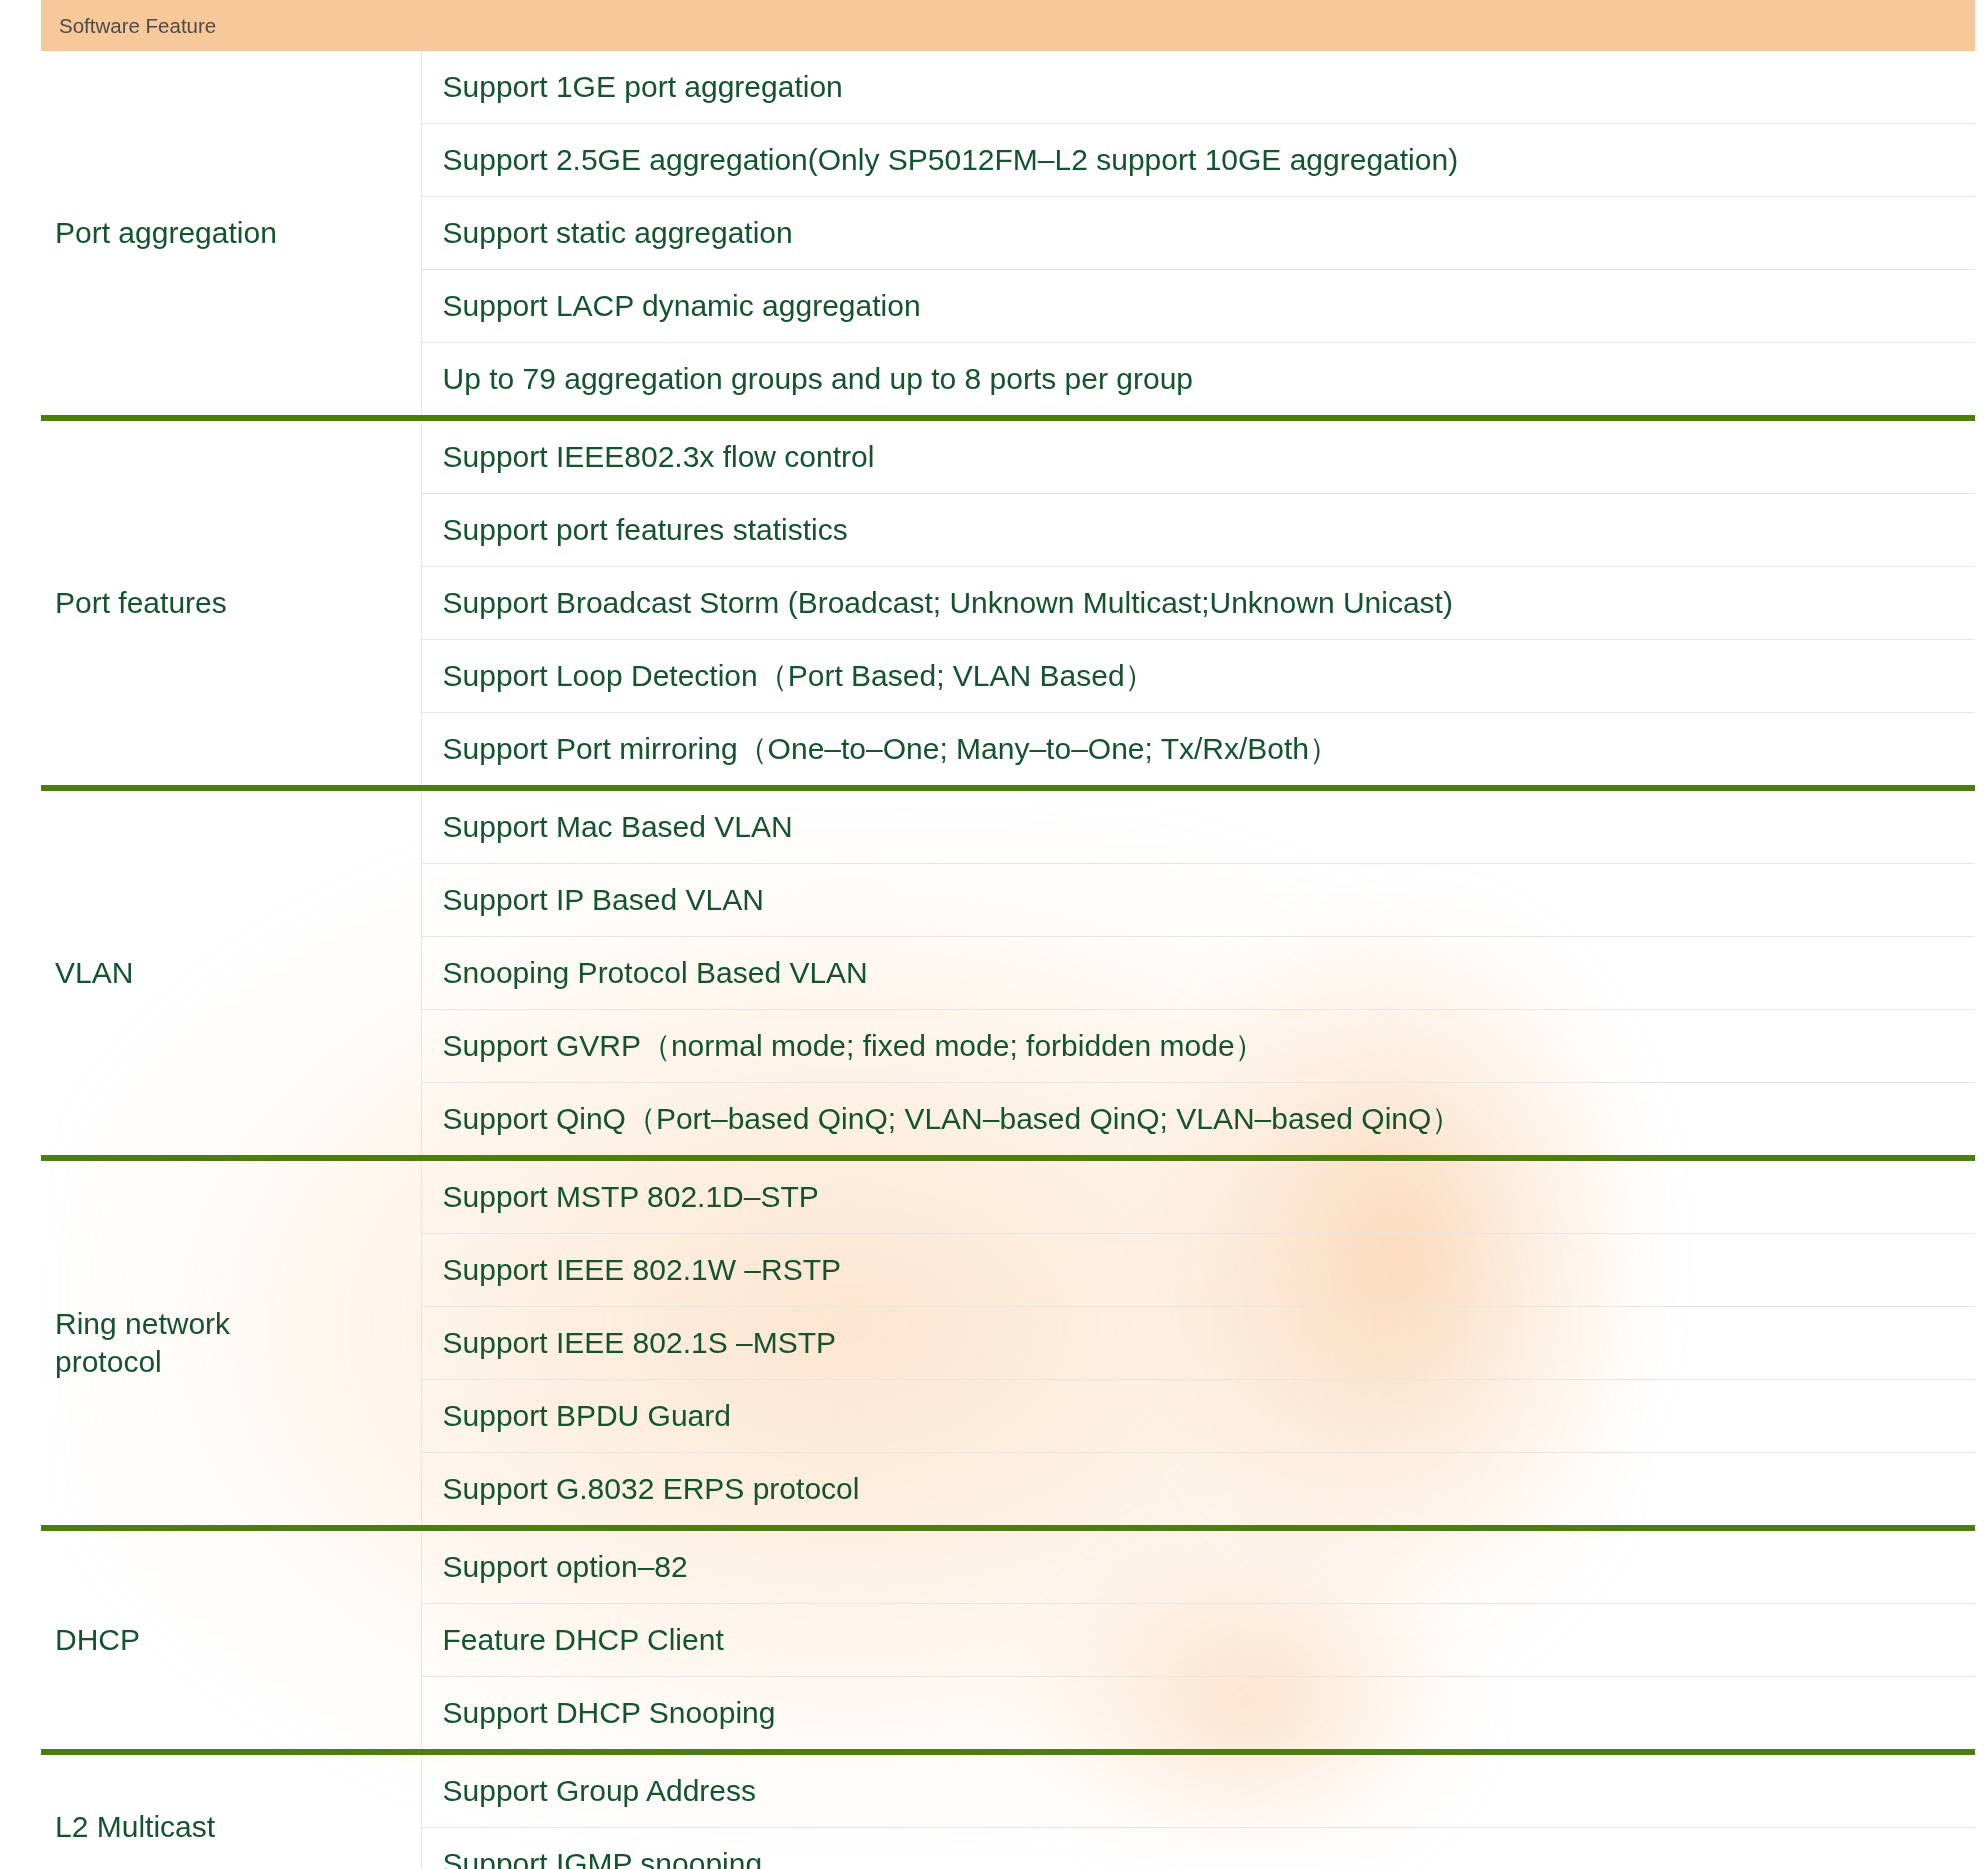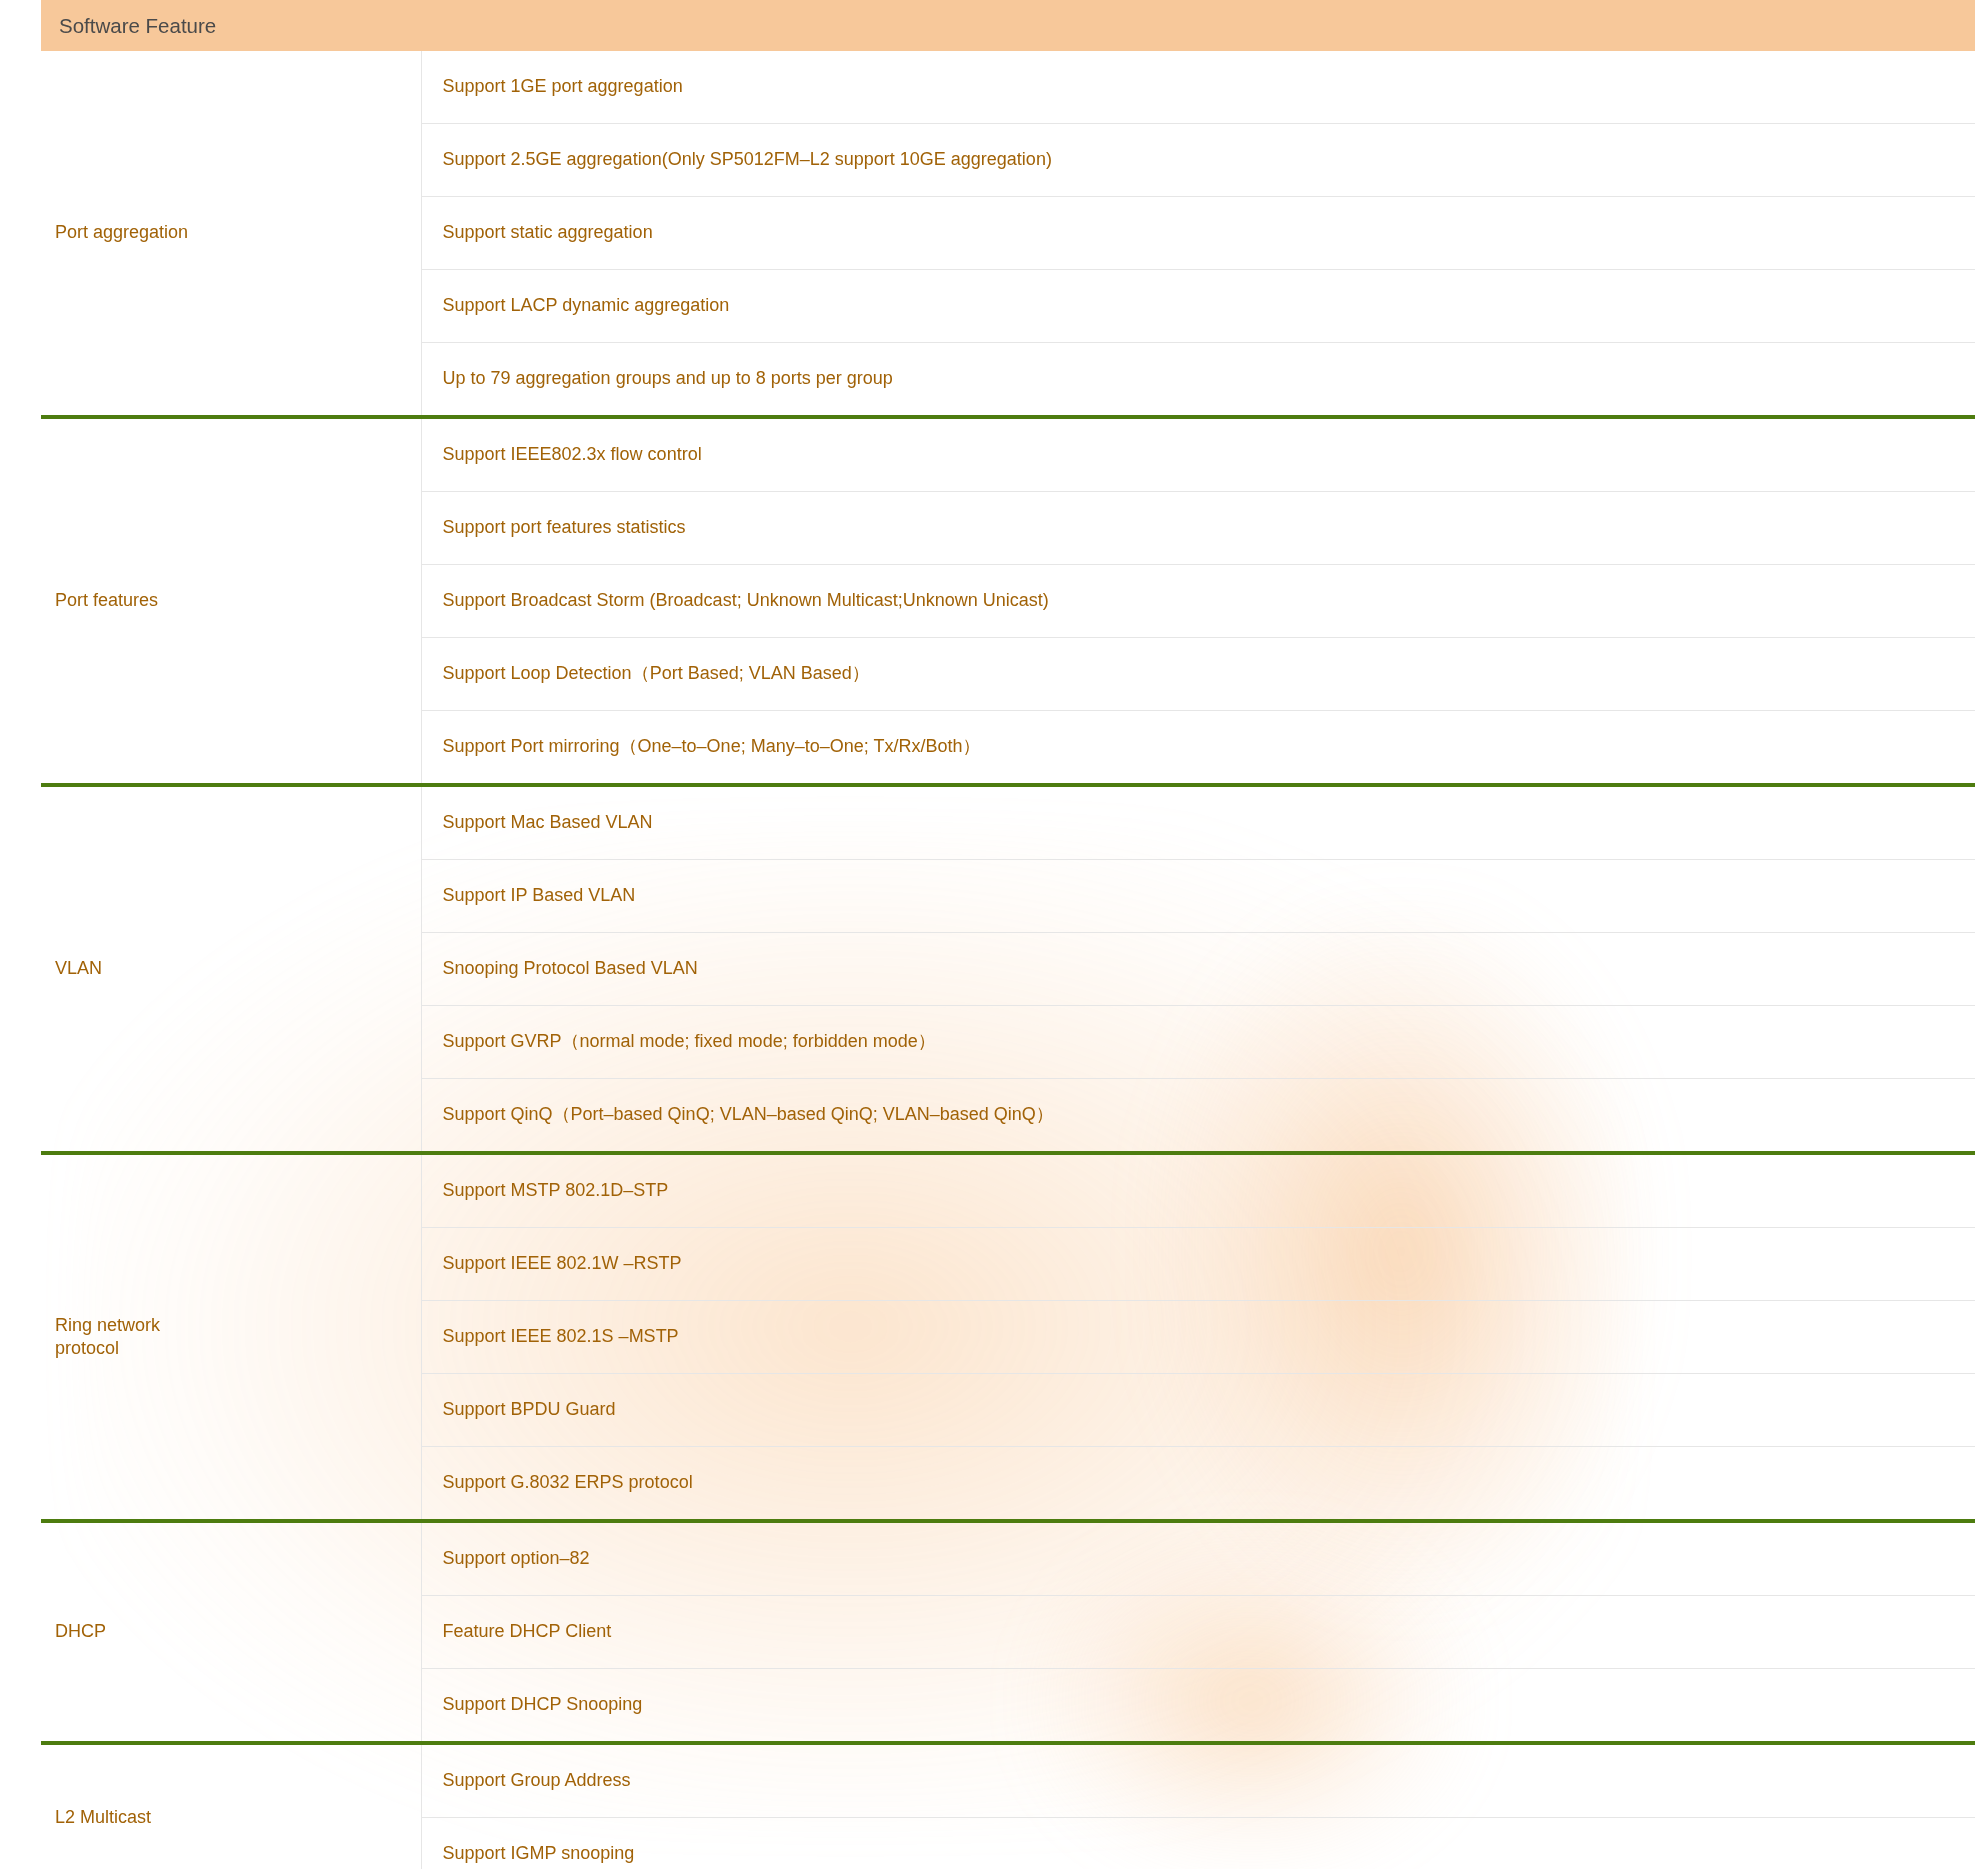--- a/index.html
+++ b/index.html
@@ -76,23 +76,23 @@
     color: #4a4a4a;
     border: none;
     vertical-align: middle;
   }
   thead th.head-blank {
     padding: 0;
   }
 
   tbody td {
     border-bottom: 1px solid #e6e6e6;
-    font-size: 18px;
+    font-size: 30px;
     font-weight: 400;
-    color: #a16207;
+    color: #14532d;
     background: transparent;
     vertical-align: middle;
     line-height: 1.28;
   }
 
   td.cat {
     padding: 0 10px 0 14px;
     border-right: 1px solid #e6e6e6;
     vertical-align: middle;
   }
@@ -105,21 +105,21 @@
     padding: 0 12px 0 21px;
     height: 72px;
   }
   tbody tr:first-child td.cat,
   tbody tr:first-child td.desc {
     border-top: none;
   }
 
   
   tbody tr.group-start td {
-    border-top: 4px solid #4d7c0f;
+    border-top: 6px solid #4d7c0f;
   }
 </style>
 </head>
 <body>
 
 <div class="page">
   <div class="glow glow-a"></div>
   <div class="glow glow-b"></div>
   <div class="glow glow-c"></div>
 

